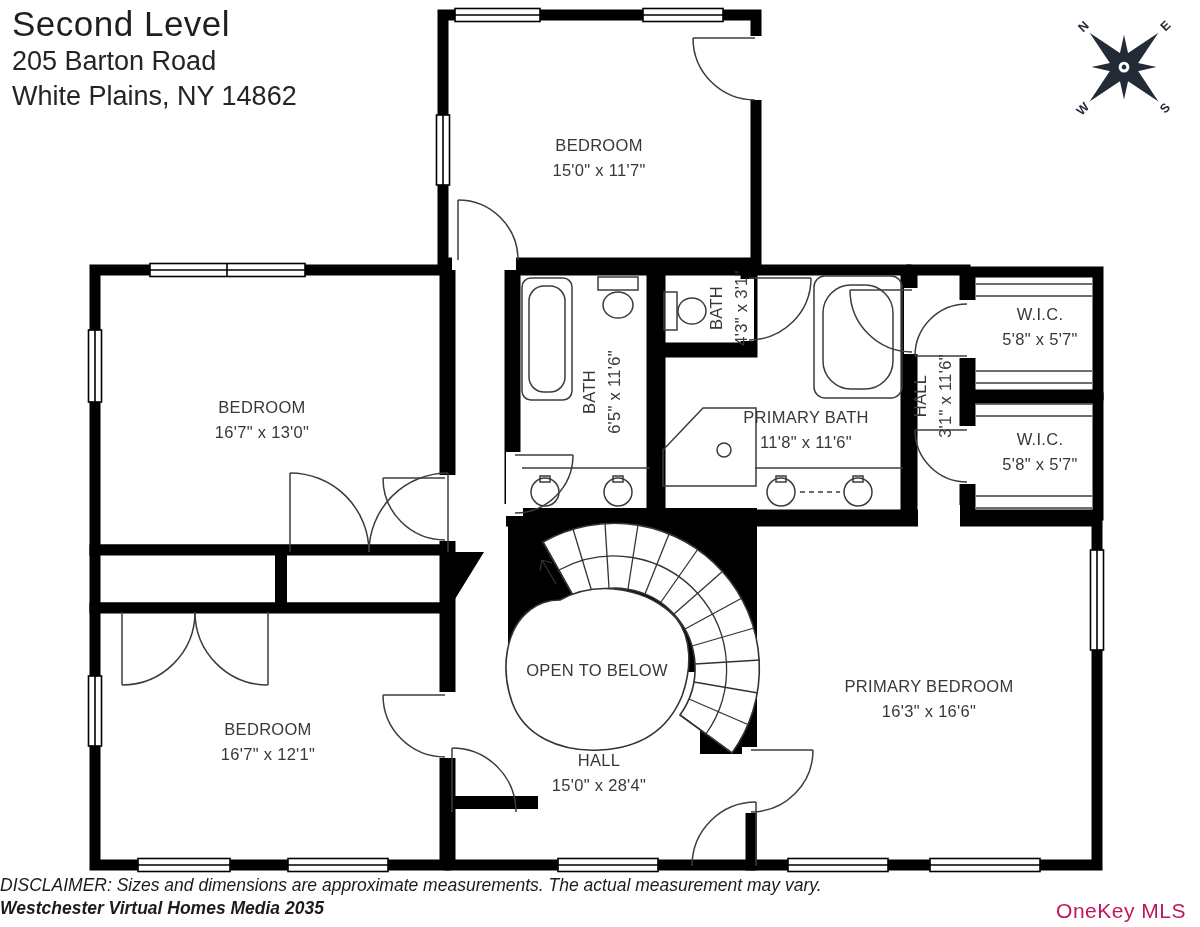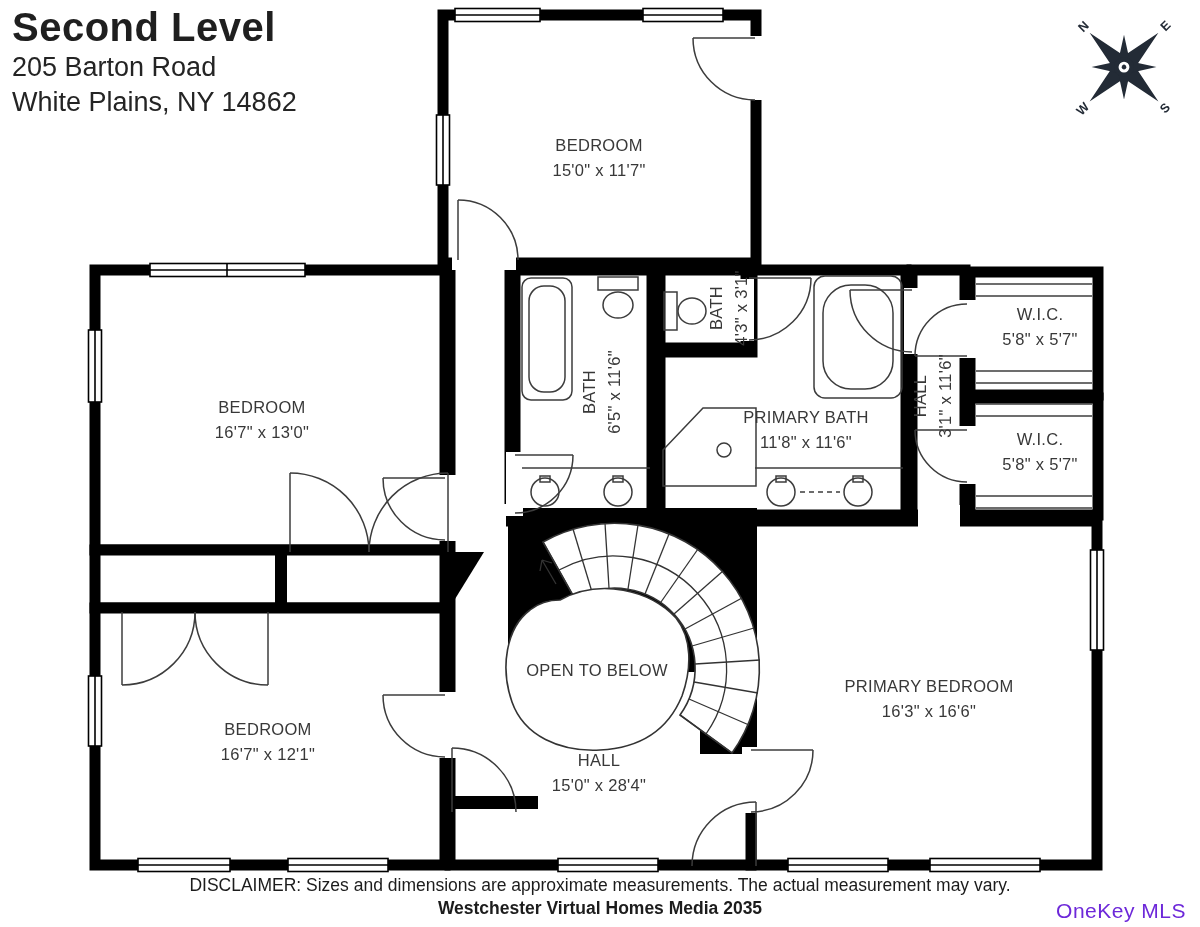--- a/index.html
+++ b/index.html
@@ -1,30 +1,30 @@
 <!DOCTYPE html>
 <html><head>
 <meta charset="utf-8">
 <style>
   html,body{margin:0;padding:0;background:#fff;}
   body{width:1200px;height:927px;position:relative;overflow:hidden;
        font-family:"Liberation Sans","DejaVu Sans",sans-serif;}
   .page{position:absolute;inset:0;}
   svg{position:absolute;left:0;top:0;}
   .hdr{position:absolute;left:12px;top:4px;color:#1f1f1f;z-index:5;}
-  .hdr .t{font-size:40px;font-weight:700;letter-spacing:.5px;line-height:1.15;}
+  .hdr .t{font-size:35px;font-weight:400;letter-spacing:.5px;line-height:1.15;}
   .hdr .a{font-size:27px;font-weight:500;line-height:1.3;color:#242424;}
   .lbl{position:absolute;transform:translate(-50%,-50%);text-align:center;
        color:#383838;font-size:16.5px;line-height:1.5;letter-spacing:.3px;
        white-space:nowrap;z-index:4;}
   .lbl.rot{transform:translate(-50%,-50%) rotate(-90deg);}
-  .foot{position:absolute;left:0;right:0;bottom:8px;text-align:center;color:#1c1c1c;z-index:5;}
+  .foot{position:absolute;left:0;right:0;bottom:8px;text-align:left;color:#1c1c1c;z-index:5;font-style:italic;}
   .foot .d{font-size:17.5px;}
   .foot .c{font-size:17.5px;font-weight:700;margin-top:2px;}
-  .wm{position:absolute;right:14px;bottom:4px;font-size:21px;color:#6d28d9;
+  .wm{position:absolute;right:14px;bottom:4px;font-size:21px;color:#be185d;
       letter-spacing:.5px;z-index:5;}
 </style>
 </head>
 <body>
 
 <div class="page">
 
   <div class="hdr">
     <div class="t">Second Level</div>
     <div class="a">205 Barton Road</div>

